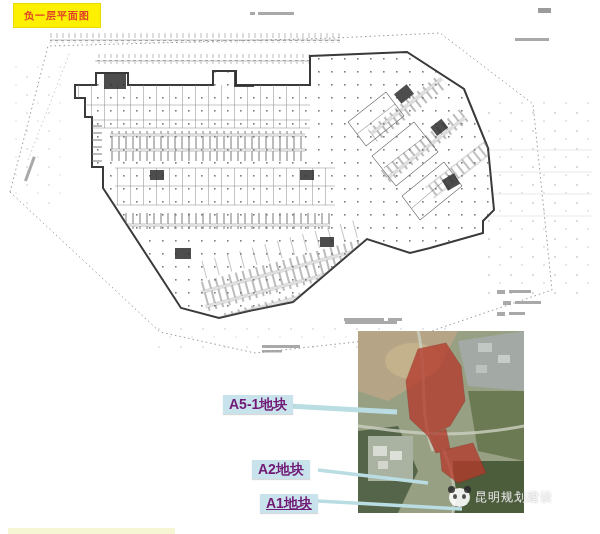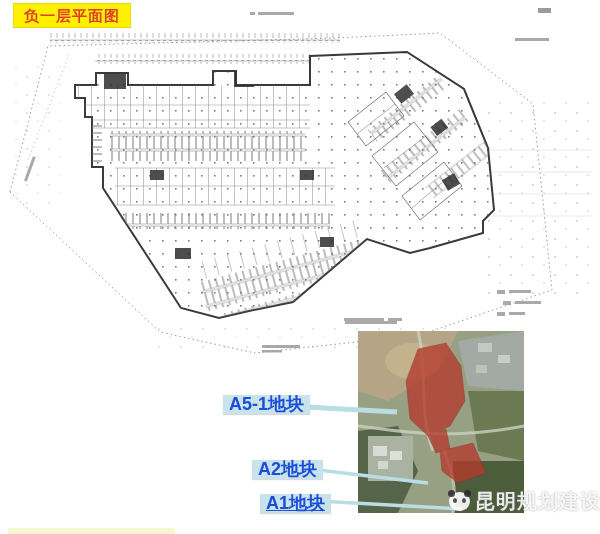--- a/index.html
+++ b/index.html
@@ -1,42 +1,42 @@
 <!DOCTYPE html>
 <html><head>
 <meta charset="utf-8">
 <style>
   html,body{margin:0;padding:0;background:#fff;}
   .page{position:relative;width:600px;height:534px;background:#ffffff;overflow:hidden;
         font-family:"Liberation Sans", sans-serif;}
   svg{display:block;}
   .plan-svg{position:absolute;left:0;top:0;}
   .banner{position:absolute;background:#fdf000;color:#e0402a;font-weight:bold;
-          font-size:15px;letter-spacing:1px;padding:3px 10px;line-height:17px;
+          font-size:10px;letter-spacing:1px;padding:3px 10px;line-height:17px;
           border:1px solid #ecd900;white-space:nowrap;}
   .banner-plan{left:13px;top:3px;}
   .banner-loc{left:8px;top:370px;}
   .satellite{position:absolute;left:358px;top:331px;width:166px;height:182px;}
   .overlay{position:absolute;left:0;top:0;pointer-events:none;}
-  .plot-label{position:absolute;background:#c9e3ec;color:#1d4ed8;font-weight:bold;
-              font-size:18px;line-height:15px;padding:2px 6px;white-space:nowrap;
+  .plot-label{position:absolute;background:#c9e3ec;color:#701a75;font-weight:bold;
+              font-size:14px;line-height:15px;padding:2px 6px;white-space:nowrap;
               box-shadow:0 1px 1px rgba(0,0,0,.15);}
   .label-a5{left:223px;top:395px;}
   .label-a2{left:252px;top:460px;}
   .label-a1{left:260px;top:494px;text-decoration:underline;}
   .watermark{position:absolute;left:449px;top:488px;display:flex;align-items:center;gap:5px;}
   .panda{width:21px;height:19px;background:rgba(255,255,255,.9);border-radius:50%;
          position:relative;flex:0 0 auto;}
   .panda::before,.panda::after{content:'';position:absolute;width:7px;height:7px;
          background:rgba(40,40,40,.85);border-radius:50%;top:-2px;}
   .panda::before{left:-1px;} .panda::after{right:-1px;}
   .panda .eye{position:absolute;width:4px;height:5px;background:rgba(40,40,40,.8);
          border-radius:50%;top:6px;}
   .panda .eye.l{left:4px;} .panda .eye.r{right:4px;}
-  .wm-text{color:rgba(255,255,255,.88);font-size:20px;font-weight:bold;letter-spacing:1px;
+  .wm-text{color:rgba(255,255,255,.88);font-size:12px;font-weight:normal;letter-spacing:1px;
            text-shadow:0 0 2px rgba(110,110,110,.6);white-space:nowrap;}
   .sliver{position:absolute;left:8px;top:528px;width:167px;height:6px;
           background:#f5f5cd;opacity:.85;}
 </style>
 </head>
 <body>
 
 <div class="page">
 
   <svg class="plan-svg" width="600" height="360" viewBox="0 0 600 360">

